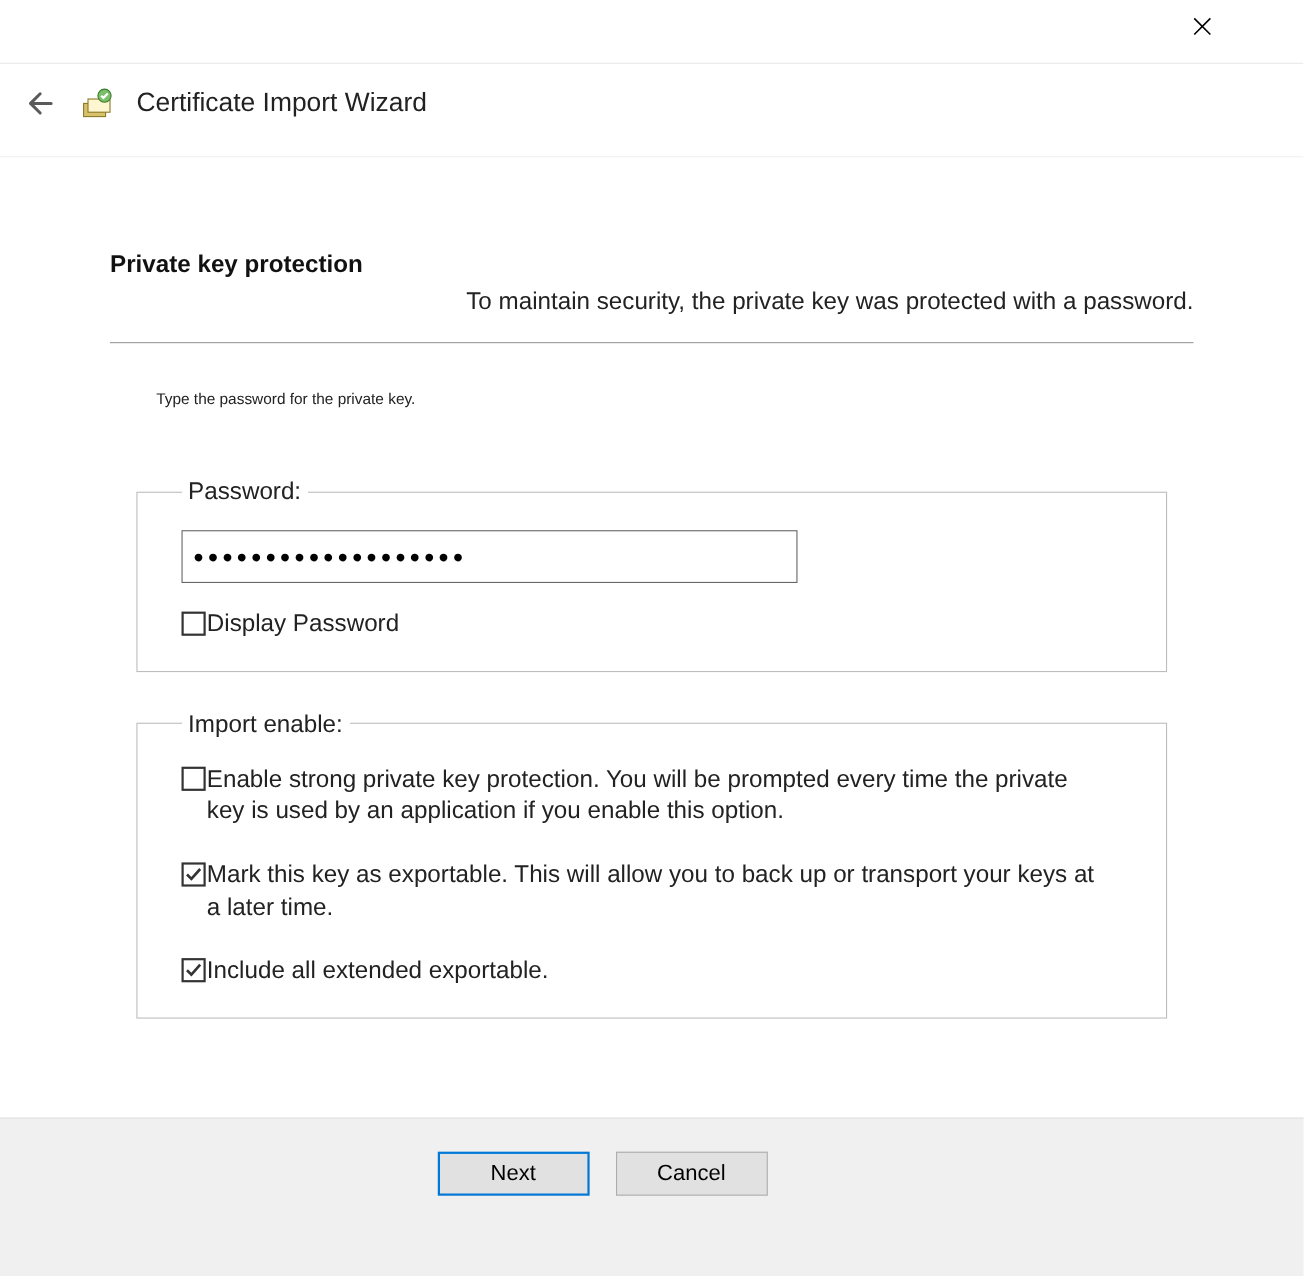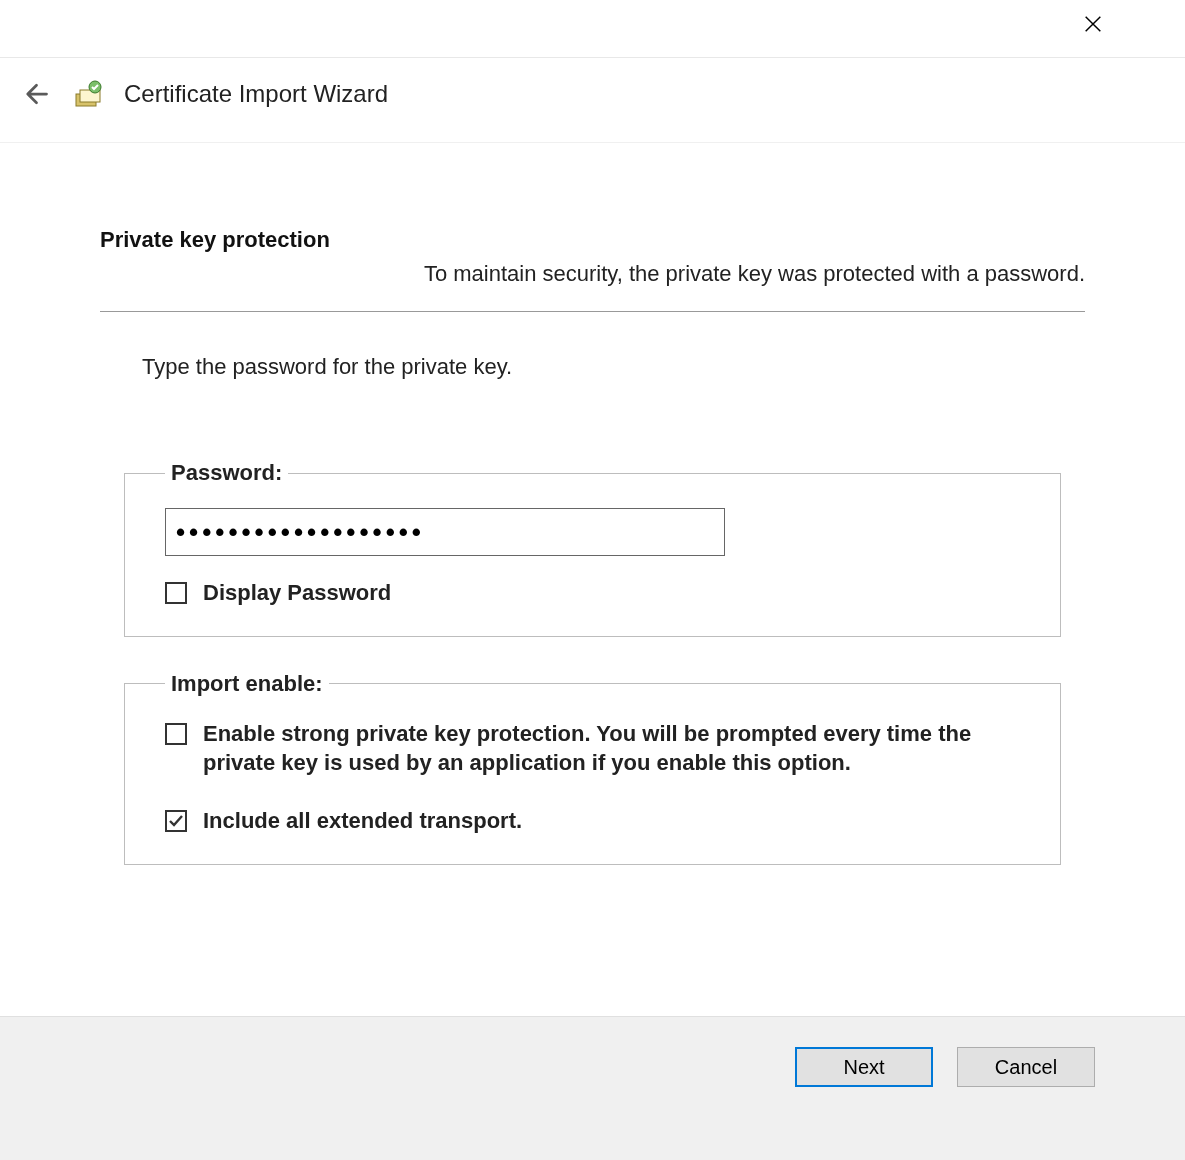--- a/index.html
+++ b/index.html
@@ -65,53 +65,52 @@
     padding-left: 42px;
     margin-bottom: 24px;
     text-align: right;
   }
   .hr {
     border: none;
     border-top: 1px solid #999;
     margin: 0 0 42px 0;
   }
   .prompt-line {
-    font-size: 22px;
+    font-size: 14px;
     color: #222;
     padding-left: 42px;
-    margin-bottom: 80px;
+    margin-bottom: 64px;
   }
 
   fieldset.group {
     margin: 0 24px 34px 24px;
     padding: 22px 40px 28px 40px;
     border: 1px solid #bdbdbd;
     position: relative;
-    font-weight: bold;
   }
   fieldset.group legend {
     font-size: 22px;
     color: #222;
     padding: 0 6px;
   }
   .password-field {
     width: 560px;
     height: 48px;
     border: 1px solid #666;
     padding: 4px 10px;
     font-size: 26px;
     letter-spacing: 4px;
     display: flex;
     align-items: center;
     margin-bottom: 22px;
   }
   .checkbox-row {
     display: flex;
     align-items: flex-start;
-    gap: 16px;
+    gap: 1px;
     margin-bottom: 28px;
     font-size: 22px;
     color: #222;
   }
   .checkbox-row:last-child { margin-bottom: 0; }
   .cb {
     width: 22px;
     height: 22px;
     border: 2px solid #333;
     flex: 0 0 22px;
@@ -127,21 +126,21 @@
 
   .footer {
     position: absolute;
     left: 0; right: 0;
     top: 1016px;
     height: 144px;
     background: #f0f0f0;
     border-top: 1px solid #e0e0e0;
     display: flex;
     align-items: flex-start;
-    justify-content: flex-end;
+    justify-content: center;
     padding: 30px 90px 0 0;
     gap: 24px;
   }
   .btn {
     min-width: 138px;
     height: 40px;
     font-size: 20px;
     display: flex;
     align-items: center;
     justify-content: center;
@@ -204,29 +203,37 @@
   <fieldset class="group">
     <legend>Import enable:</legend>
 
     <div class="checkbox-row">
       <span class="cb">
         
       </span>
       <span class="checkbox-text">Enable strong private key protection. You will be prompted every time the private key is used by an application if you enable this option.</span>
     </div>
 
-
-
     <div class="checkbox-row">
       <span class="cb checked">
         <svg viewBox="0 0 18 18">
             <path d="M3 9 L7 13 L15 4" stroke="#333" stroke-width="2.4" fill="none"></path>
           </svg>
       </span>
-      <span class="checkbox-text">Include all extended transport.</span>
+      <span class="checkbox-text">Mark this key as exportable. This will allow you to back up or transport your keys at a later time.</span>
+    </div>
+
+
+    <div class="checkbox-row">
+      <span class="cb checked">
+        <svg viewBox="0 0 18 18">
+            <path d="M3 9 L7 13 L15 4" stroke="#333" stroke-width="2.4" fill="none"></path>
+          </svg>
+      </span>
+      <span class="checkbox-text">Include all extended exportable.</span>
     </div>
   </fieldset>
 </div>
 
 <div class="footer">
   <div class="btn primary">Next</div>
   <div class="btn">Cancel</div>
 </div>
 
 </body></html>

